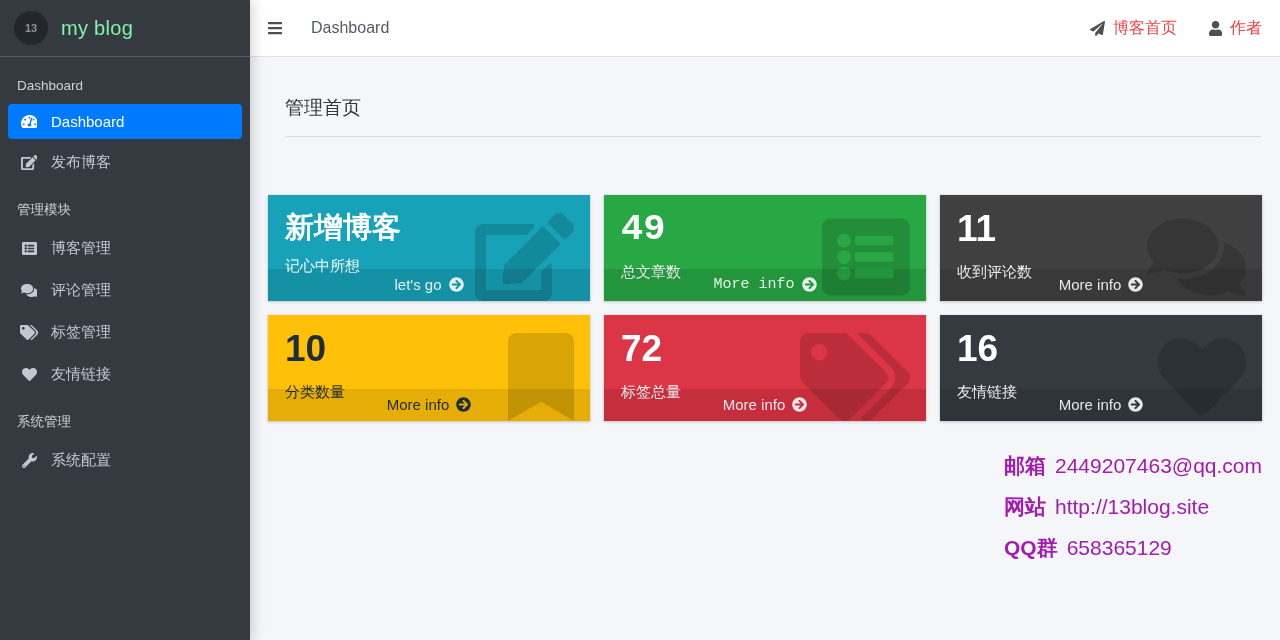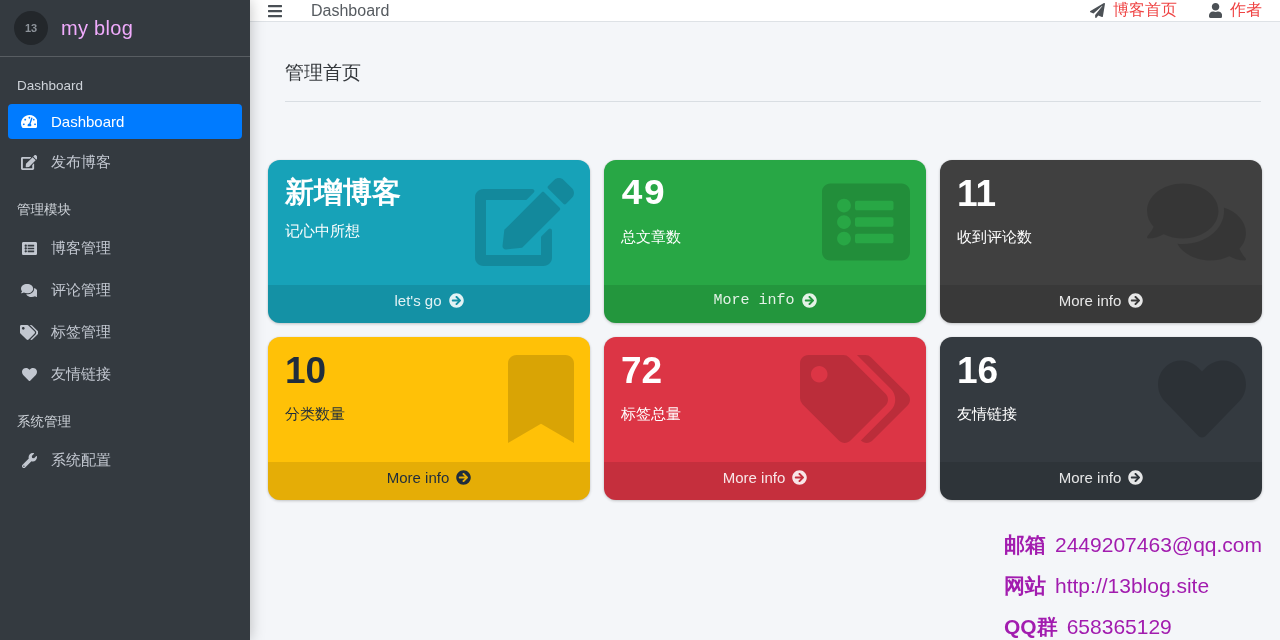--- a/index.html
+++ b/index.html
@@ -4,21 +4,21 @@
 <style>
   * { margin:0; padding:0; box-sizing:border-box; }
   html,body { width:1280px; height:640px; overflow:hidden; }
   body { font-family:"Liberation Sans","DejaVu Sans",sans-serif; background:#f4f6f9; }
   .app { display:flex; width:1280px; height:640px; }
 
   
   .sidebar { flex:0 0 250px; width:250px; background:#343a40; z-index:5; box-shadow:0 0 14px rgba(0,0,0,.25); }
   .brand { height:57px; display:flex; align-items:center; padding:16px 14px; border-bottom:1px solid rgba(255,255,255,.18); }
   .brand-logo { width:34px; height:34px; border-radius:50%; background:#23272b; color:#8d939a; font-size:11px; font-weight:bold; display:flex; align-items:center; justify-content:center; }
-  .brand-title { margin-left:13px; color:#f0abfc; font-size:20px; font-weight:300; letter-spacing:.3px;text-align:right; }
+  .brand-title { margin-left:13px; color:#86efac; font-size:20px; font-weight:300; letter-spacing:.3px;text-align:right; }
   .user-panel { display:flex; align-items:center; padding:15px 13px; border-bottom:1px solid rgba(255,255,255,.12); }
   .avatar { width:34px; height:34px; border-radius:50%; overflow:hidden; flex:0 0 34px; }
   .avatar svg { width:100%; height:100%; display:block; }
   .user-name { margin-left:14px; color:#c2c7d0; font-size:15px; }
   .nav { padding:6px 8px; }
   .nav-header { color:#ced3d9; font-size:13.5px; padding:15px 9px 11px; }
   .nav-item { display:flex; align-items:center; padding:9px 10px; margin-bottom:5px; border-radius:4px; color:#c2c7d0; font-size:15px; text-decoration:none; cursor:pointer; }
   .nav-item .ico { width:22px; margin-right:11px; display:flex; justify-content:center; align-items:center; }
   .nav-item .ico svg { height:15px; width:auto; }
   .nav-item.active { background:#007bff; color:#fff; }
@@ -34,29 +34,29 @@
   .nav-link { display:flex; align-items:center; gap:8px; color:#ef4444; font-size:16px; cursor:pointer; }
   .nav-link .ico { display:flex; color:#4c5156; }
   .nav-link .ico svg { height:15px; width:auto; }
 
   .content { flex:1; padding:0 18px; }
   .content-header { margin:38px 1px 0 17px; padding-bottom:15px; border-bottom:1px solid #d9dee3; }
   .page-title { font-size:19px; font-weight:normal; color:#35393d; }
 
   
   .cards { display:grid; grid-template-columns:repeat(3,1fr); gap:14px; margin-top:58px; }
-  .small-box { position:relative; height:163px; border-radius:12px; color:#fff; overflow:hidden; box-shadow:0 0 1px rgba(0,0,0,.125),0 1px 3px rgba(0,0,0,.2); }
+  .small-box { position:relative; height:106px; border-radius:0; color:#fff; overflow:hidden; box-shadow:0 0 1px rgba(0,0,0,.125),0 1px 3px rgba(0,0,0,.2); }
   .small-box.dark-text { color:#1f2d3d; }
   .sb-inner { position:relative; z-index:1; padding:13px 17px; }
   .sb-value { font-size:37px; font-weight:bold; line-height:1.15; }
   .sb-title-lg { font-size:29px; font-weight:bold; line-height:1.2; margin-top:2px; }
   .sb-label { font-size:15px; margin-top:12px; }
   .sb-icon { position:absolute; top:18px; right:16px; z-index:0; color:rgba(0,0,0,.15); }
   .sb-icon svg { height:88px; width:auto; }
-  .sb-footer { position:absolute; left:0; right:0; bottom:0; z-index:2; background:rgba(0,0,0,.1); display:flex; align-items:center; justify-content:center; gap:7px; padding:7px 0 14px; font-size:15px; color:rgba(255,255,255,.88); text-decoration:none; cursor:pointer; }
+  .sb-footer { position:absolute; left:0; right:0; bottom:0; z-index:2; background:rgba(0,0,0,.1); display:flex; align-items:center; justify-content:center; gap:7px; padding:7px 0 8px; font-size:15px; color:rgba(255,255,255,.88); text-decoration:none; cursor:pointer; }
   .small-box.dark-text .sb-footer { color:#1f2d3d; }
   .sb-footer svg { height:15px; width:15px; }
 
   
   .contact { width:-moz-fit-content; width:fit-content; margin:24px 0 0 auto; font-size:21px; }
   .contact-line { line-height:41px; white-space:nowrap; }
   .contact-label { font-weight:bold; margin-right:9px; }
 </style>
 </head>
 <body>

